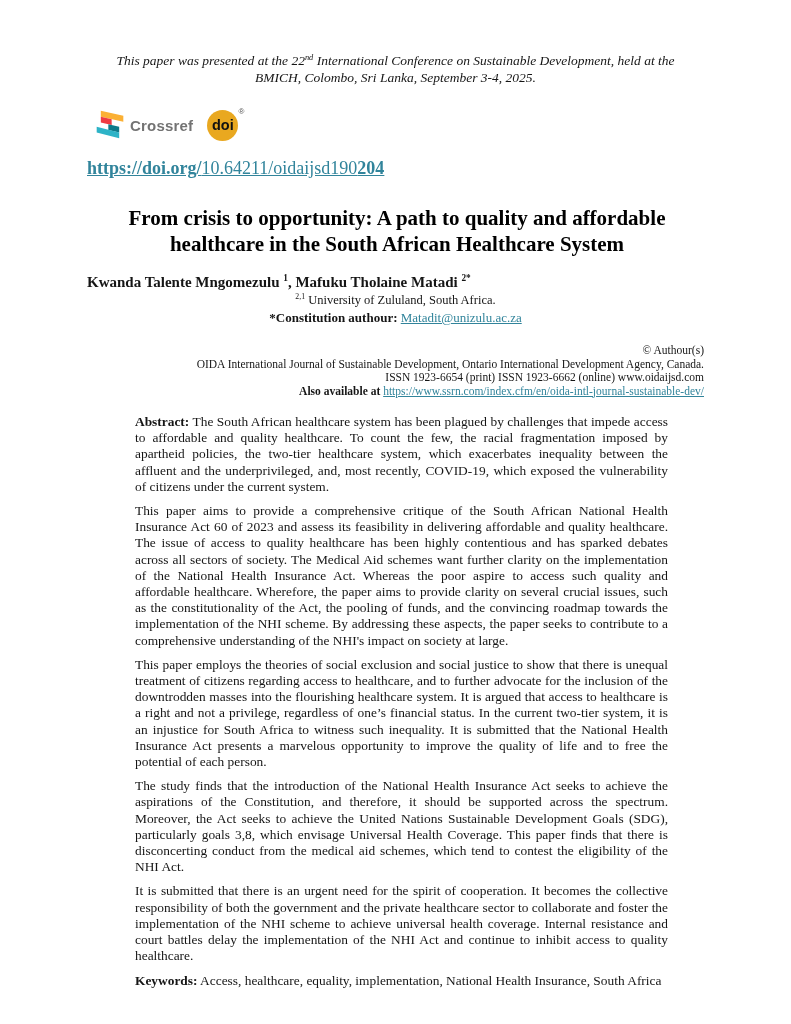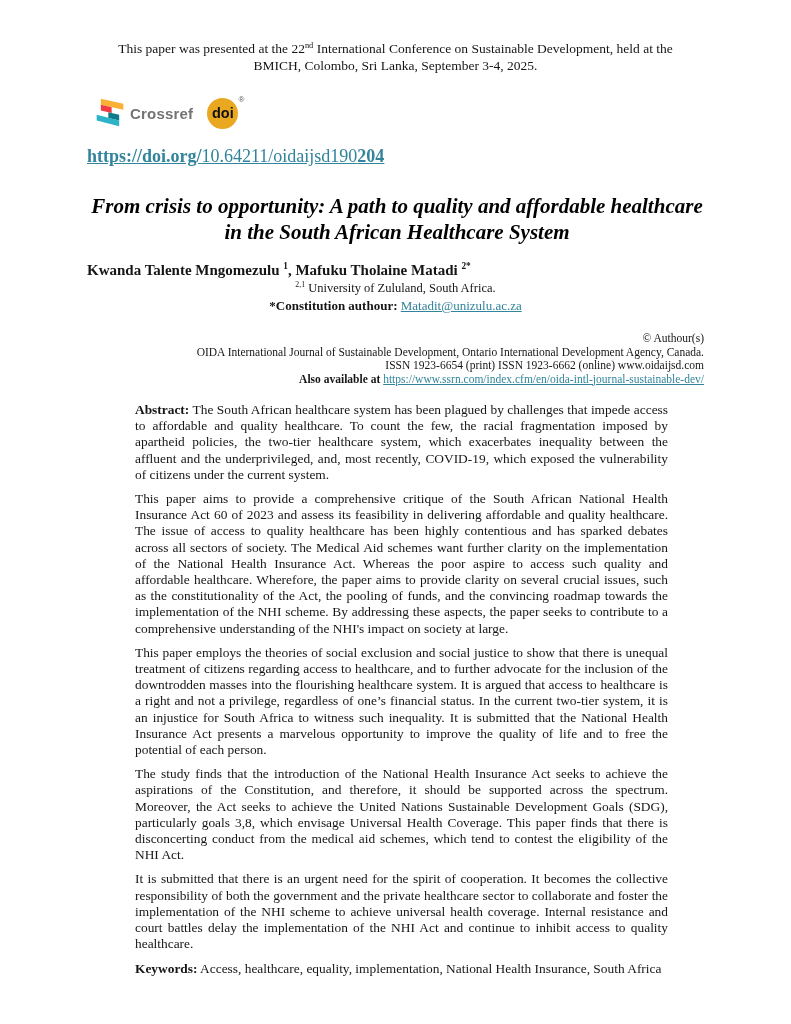--- a/index.html
+++ b/index.html
@@ -10,24 +10,25 @@
     height: 1024px;
     margin: 0 auto;
     background: #ffffff;
     font-family: "Liberation Serif", "DejaVu Serif", serif;
     color: #151515;
     padding: 40px 87px 0 87px;
     overflow: hidden;
   }
   .conference-note {
     width: 572px;
-    margin: 0 auto;
+    margin: 12px auto;
     text-align: center;
     font-size: 13.5px;
     line-height: 17px;
+    font-style: italic;
   }
   sup { font-size: 0.62em; vertical-align: super; line-height: 0; }
   .logo-row {
     margin-top: 22px;
     padding-left: 8px;
     display: flex;
     align-items: center;
     gap: 14px;
     height: 34px;
   }
@@ -70,21 +71,20 @@
   }
   .doi-line .b { font-weight: bold; }
   .paper-title {
     margin: 26px auto 0 auto;
     width: 620px;
     text-align: center;
     font-size: 21px;
     font-weight: bold;
     line-height: 26px;
     color: #000;
-    font-style: italic;
   }
   .authors-line {
     margin-top: 17px;
     text-align: left;
     font-size: 15px;
     font-weight: bold;
   }
   .affiliation-line {
     margin-top: 2px;
     text-align: center;

